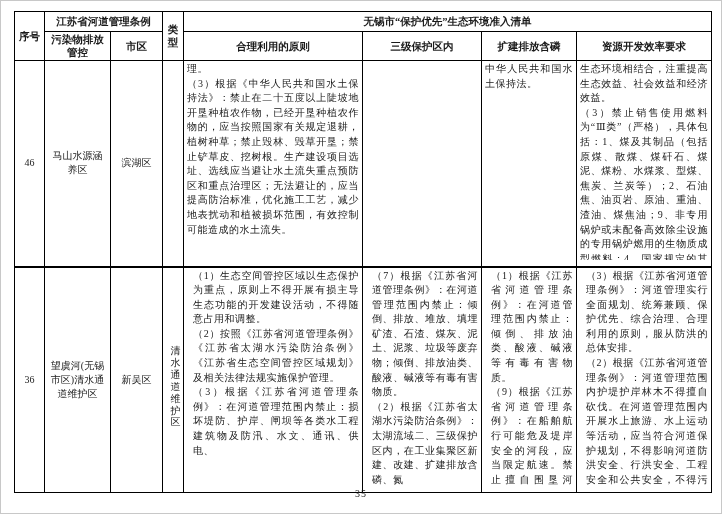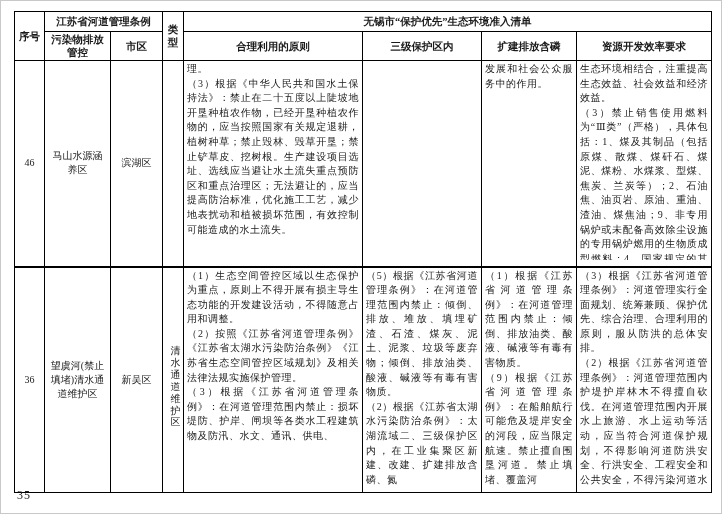--- a/index.html
+++ b/index.html
@@ -40,42 +40,42 @@
     line-height:14px;
   }
   .text-cell{
     text-align:justify;
     text-justify:inter-character;
     line-height:14.6px;
     letter-spacing:0.5px;
     white-space:pre-wrap;
   }
   .clip46{height:198px;overflow:hidden;}
-  .clip47{height:218px;overflow:hidden;}
+  .clip47{height:218px;overflow:hidden;margin-left:6px;}
   .row-46 td{height:206px;}
   .row-47 td{height:226px;border-top:2px solid #000;}
   .type-cell{
     text-align:center;
     vertical-align:middle !important;
     padding:0;
   }
   .vertical-text{
     display:inline-block;
     writing-mode:vertical-rl;
     text-orientation:upright;
     letter-spacing:12px;
     font-size:10px;
     line-height:19px;
   }
   .page-number{
     position:absolute;
-    left:16px;right:0;
+    left:0;right:0;
     top:487px;
-    text-align:left;
-    font-size:12px;
+    text-align:center;
+    font-size:10px;
     letter-spacing:1px;
   }
 </style>
 </head>
 <body>
 
 <div class="page">
 
   <table class="main-table">
     <colgroup>
@@ -111,39 +111,39 @@
         <td class="center-cell">滨湖区</td>
         <td class="type-cell"><div class="vertical-text"></div></td>
         <td>
             <div class="text-cell clip46">理。
 （3）根据《中华人民共和国水土保持法》：禁止在二十五度以上陡坡地开垦种植农作物，已经开垦种植农作物的，应当按照国家有关规定退耕，植树种草；禁止毁林、毁草开垦；禁止铲草皮、挖树根。生产建设项目选址、选线应当避让水土流失重点预防区和重点治理区；无法避让的，应当提高防治标准，优化施工工艺，减少地表扰动和植被损坏范围，有效控制可能造成的水土流失。</div>
           </td>
         <td>
             <div class="text-cell clip46"></div>
           </td>
         <td>
-            <div class="text-cell clip46">发展和社会公众服务中的作用。</div>
+            <div class="text-cell clip46">中华人民共和国水土保持法。</div>
           </td>
         <td>
             <div class="text-cell clip46">生态环境相结合，注重提高生态效益、社会效益和经济效益。
 （3）禁止销售使用燃料为“Ⅲ类”（严格），具体包括：1、煤及其制品（包括原煤、散煤、煤矸石、煤泥、煤粉、水煤浆、型煤、焦炭、兰炭等）；2、石油焦、油页岩、原油、重油、渣油、煤焦油；9、非专用锅炉或未配备高效除尘设施的专用锅炉燃用的生物质成型燃料；4、国家规定的其它高污染燃料。</div>
           </td>
       </tr>
       <tr class="row-47">
         <td class="center-cell">36</td>
-        <td class="center-cell">望虞河(禁止填堵)清水通道维护区</td>
+        <td class="center-cell">望虞河(无锡市区)清水通道维护区</td>
         <td class="center-cell">新吴区</td>
         <td class="type-cell"><div class="vertical-text">清水通道维护区</div></td>
         <td>
             <div class="text-cell clip47">（1）生态空间管控区域以生态保护为重点，原则上不得开展有损主导生态功能的开发建设活动，不得随意占用和调整。
 （2）按照《江苏省河道管理条例》《江苏省太湖水污染防治条例》《江苏省生态空间管控区域规划》及相关法律法规实施保护管理。
 （3）根据《江苏省河道管理条例》：在河道管理范围内禁止：损坏堤防、护岸、闸坝等各类水工程建筑物及防汛、水文、通讯、供电、</div>
           </td>
         <td>
-            <div class="text-cell clip47">（5）根据《江苏省河道管理条例》：在河道管理范围内禁止：倾倒、排放、堆放、填埋矿渣、石渣、煤灰、泥土、泥浆、垃圾等废弃物；倾倒、排放油类、酸液、碱液等有毒有害物质。
+            <div class="text-cell clip47">（7）根据《江苏省河道管理条例》：在河道管理范围内禁止：倾倒、排放、堆放、填埋矿渣、石渣、煤灰、泥土、泥浆、垃圾等废弃物；倾倒、排放油类、酸液、碱液等有毒有害物质。
 （2）根据《江苏省太湖水污染防治条例》：太湖流域二、三级保护区内，在工业集聚区新建、改建、扩建排放含磷、氮</div>
           </td>
         <td>
             <div class="text-cell clip47">（1）根据《江苏省河道管理条例》：在河道管理范围内禁止：倾倒、排放油类、酸液、碱液等有毒有害物质。
 （9）根据《江苏省河道管理条例》：在船舶航行可能危及堤岸安全的河段，应当限定航速。禁止擅自围垦河道。禁止填堵、覆盖河</div>
           </td>
         <td>
             <div class="text-cell clip47">（3）根据《江苏省河道管理条例》：河道管理实行全面规划、统筹兼顾、保护优先、综合治理、合理利用的原则，服从防洪的总体安排。
 （2）根据《江苏省河道管理条例》：河道管理范围内护堤护岸林木不得擅自砍伐。在河道管理范围内开展水上旅游、水上运动等活动，应当符合河道保护规划，不得影响河道防洪安全、行洪安全、工程安全和公共安全，不得污染河道水体。</div>
           </td>

